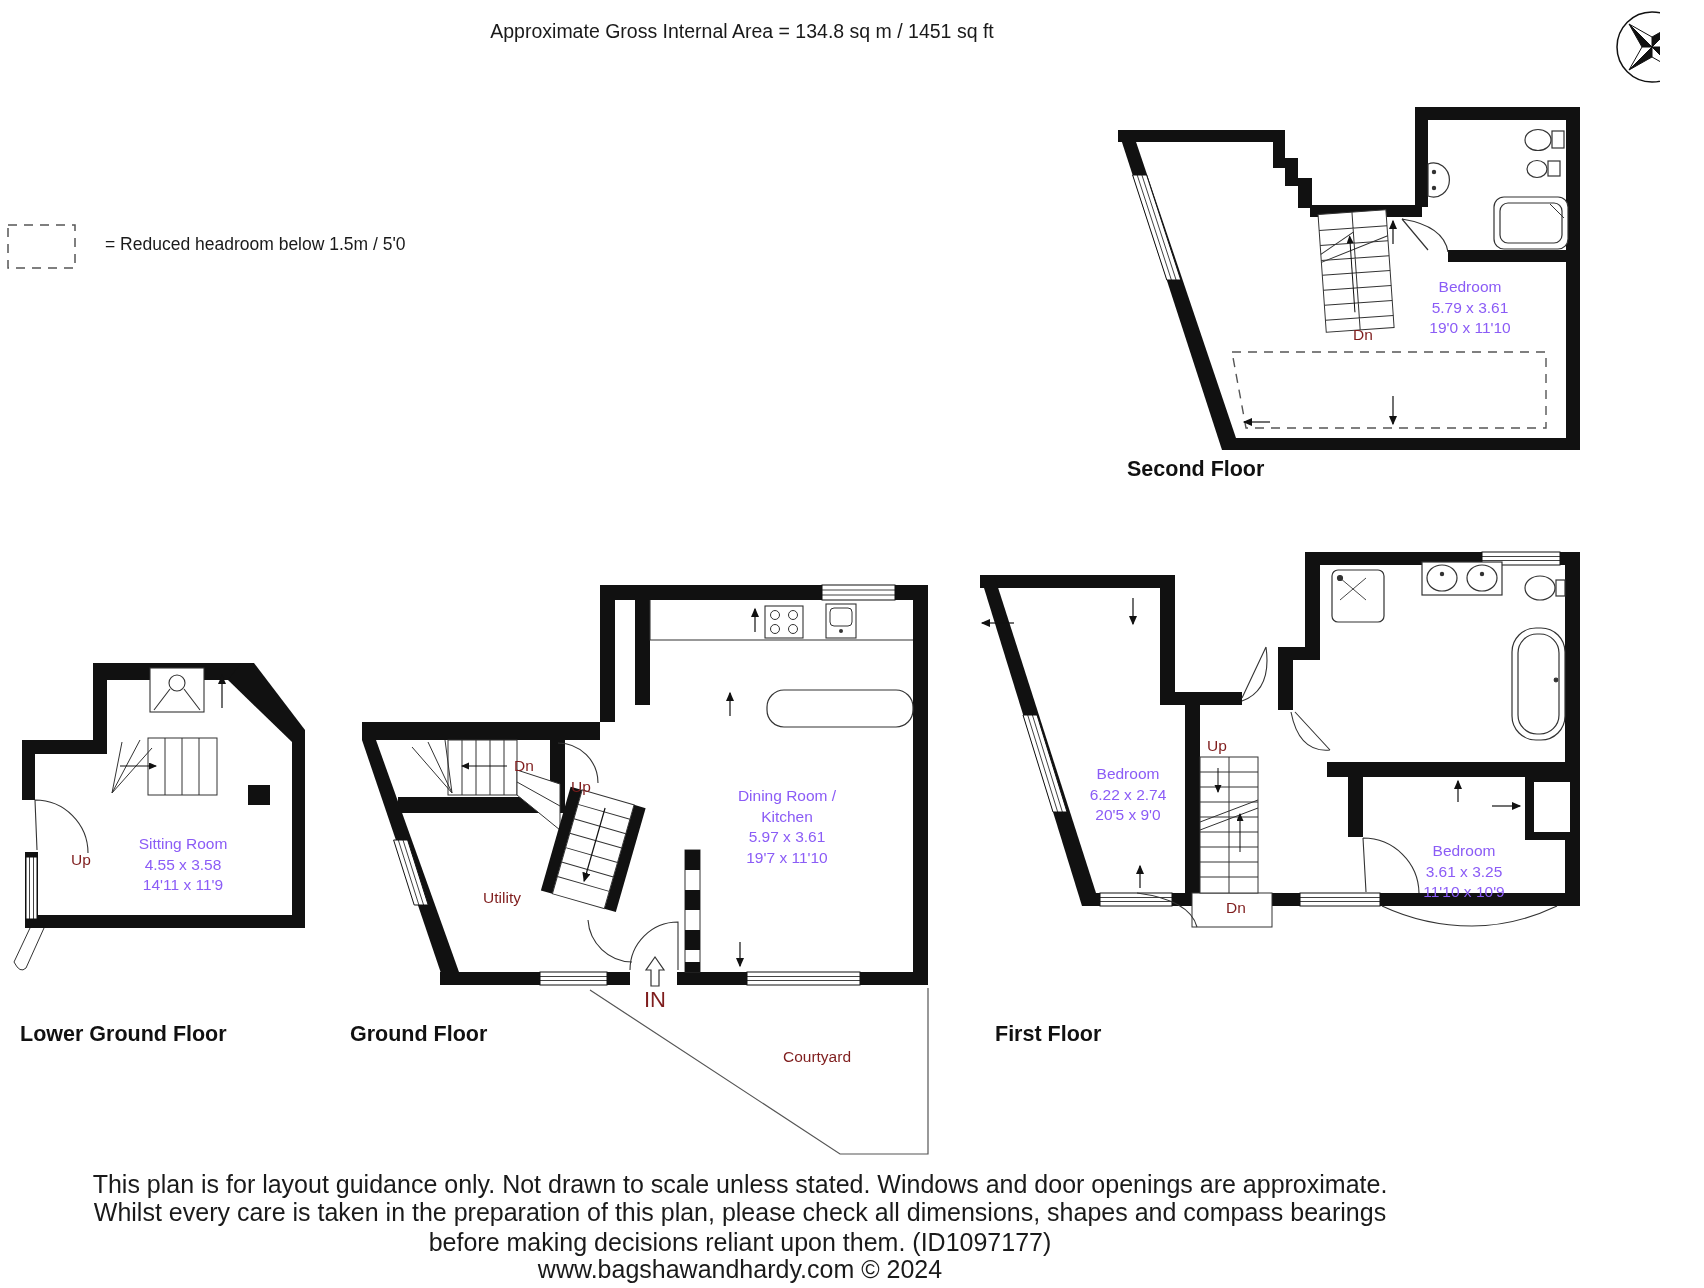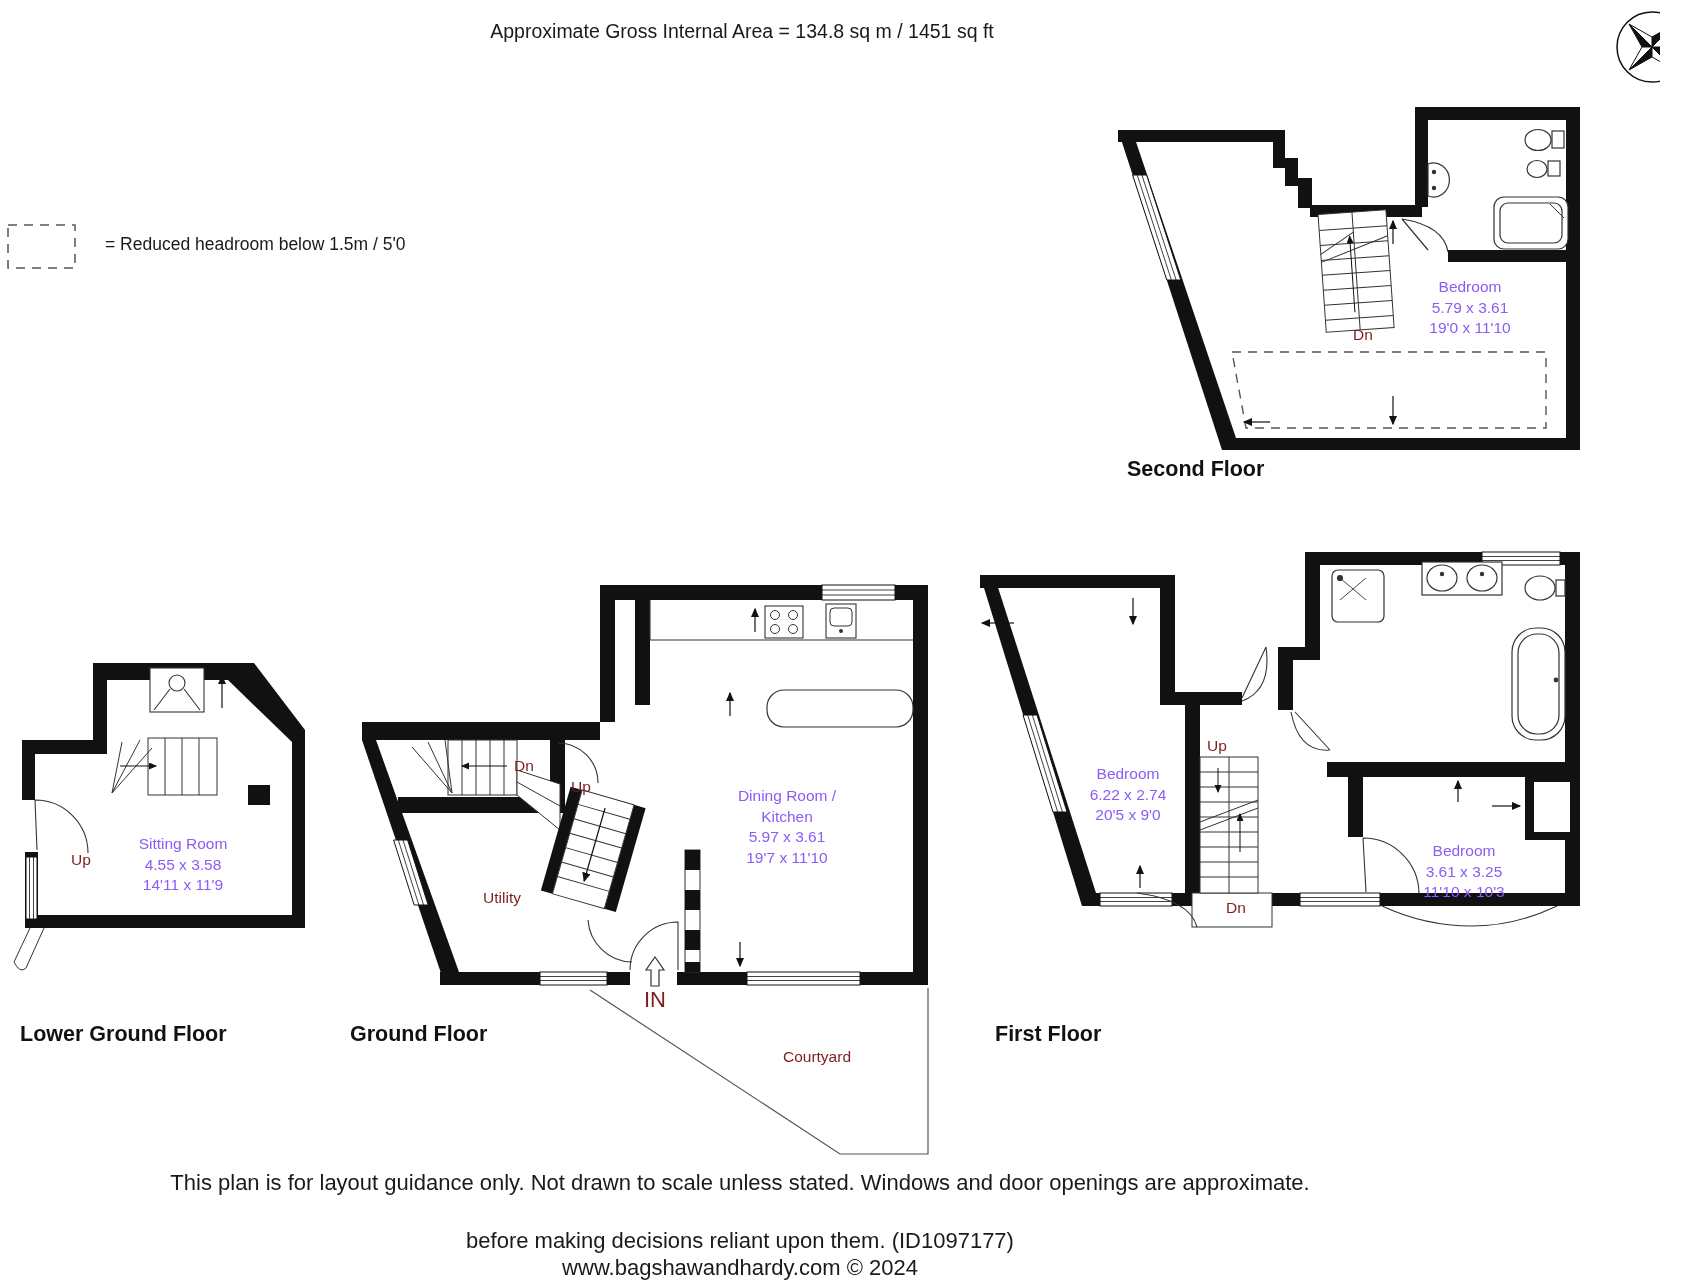--- a/index.html
+++ b/index.html
@@ -9,21 +9,21 @@
   .lbl{position:absolute;white-space:nowrap;transform:translateX(-50%);text-align:center;
        font-size:15.5px;line-height:20px;color:#7f1d1d;}
   .room-lbl{position:absolute;transform:translateX(-50%);text-align:center;
        font-size:15.5px;line-height:20.5px;color:#8b5cf6;white-space:nowrap;}
   .floor-lbl{position:absolute;font-weight:bold;font-size:21.5px;color:#111;white-space:nowrap;}
   .title{position:absolute;left:742px;top:20px;transform:translateX(-50%);font-size:19.5px;white-space:nowrap;}
   .legend-text{position:absolute;left:90px;top:234px;font-size:17.5px;white-space:nowrap;margin-left:15px;}
   .north{position:absolute;left:1676px;top:0px;font-size:26px;}
   .stair-lbl{font-size:15.5px;}
   .in-lbl{font-size:22px;}
-  .disc{position:absolute;left:740px;transform:translateX(-50%);font-size:22px;white-space:nowrap;}
+  .disc{position:absolute;left:740px;transform:translateX(-50%);font-size:25px;white-space:nowrap;}
 </style>
 </head>
 <body>
 
 <div class="canvas">
 
   <svg class="plan-svg" width="1704" height="1288" viewBox="0 0 1704 1288">
     <defs>
       <marker id="ah" markerWidth="9" markerHeight="8" refX="7" refY="3.5" orient="auto">
         <path d="M0,0 L8,3.5 L0,7 Z" fill="#111"></path>
@@ -260,21 +260,21 @@
   <div class="floor-lbl" style="left:1127px;top:457px;">Second Floor</div>
 
   <div class="room-lbl" style="left:1128px;top:764px;">
     <div>Bedroom</div>
     <div>6.22 x 2.74</div>
     <div>20'5 x 9'0</div>
   </div>
   <div class="room-lbl" style="left:1464px;top:841px;">
     <div>Bedroom</div>
     <div>3.61 x 3.25</div>
-    <div>11'10 x 10'3</div>
+    <div>11'10 x 10'9</div>
   </div>
   <div class="lbl stair-lbl" style="left:1217px;top:736px;">Up</div>
   <div class="lbl stair-lbl" style="left:1236px;top:898px;">Dn</div>
   <div class="floor-lbl" style="left:995px;top:1022px;">First Floor</div>
 
   <div class="room-lbl" style="left:787px;top:786px;">
     <div>Dining Room /</div>
     <div>Kitchen</div>
     <div>5.97 x 3.61</div>
     <div>19'7 x 11'10</div>
@@ -288,16 +288,17 @@
 
   <div class="room-lbl" style="left:183px;top:834px;">
     <div>Sitting Room</div>
     <div>4.55 x 3.58</div>
     <div>14'11 x 11'9</div>
   </div>
   <div class="lbl stair-lbl" style="left:81px;top:850px;">Up</div>
   <div class="floor-lbl" style="left:20px;top:1022px;">Lower Ground Floor</div>
 
   <div class="disc" style="top:1170px;">This plan is for layout guidance only. Not drawn to scale unless stated. Windows and door openings are approximate.</div>
+  <div class="disc" style="top:1198px;">Whilst every care is taken in the preparation of this plan, please check all dimensions, shapes and compass bearings</div>
   <div class="disc" style="top:1228px;">before making decisions reliant upon them. (ID1097177)</div>
   <div class="disc" style="top:1255px;">www.bagshawandhardy.com © 2024</div>
 
 </div>
 
 </body></html>

